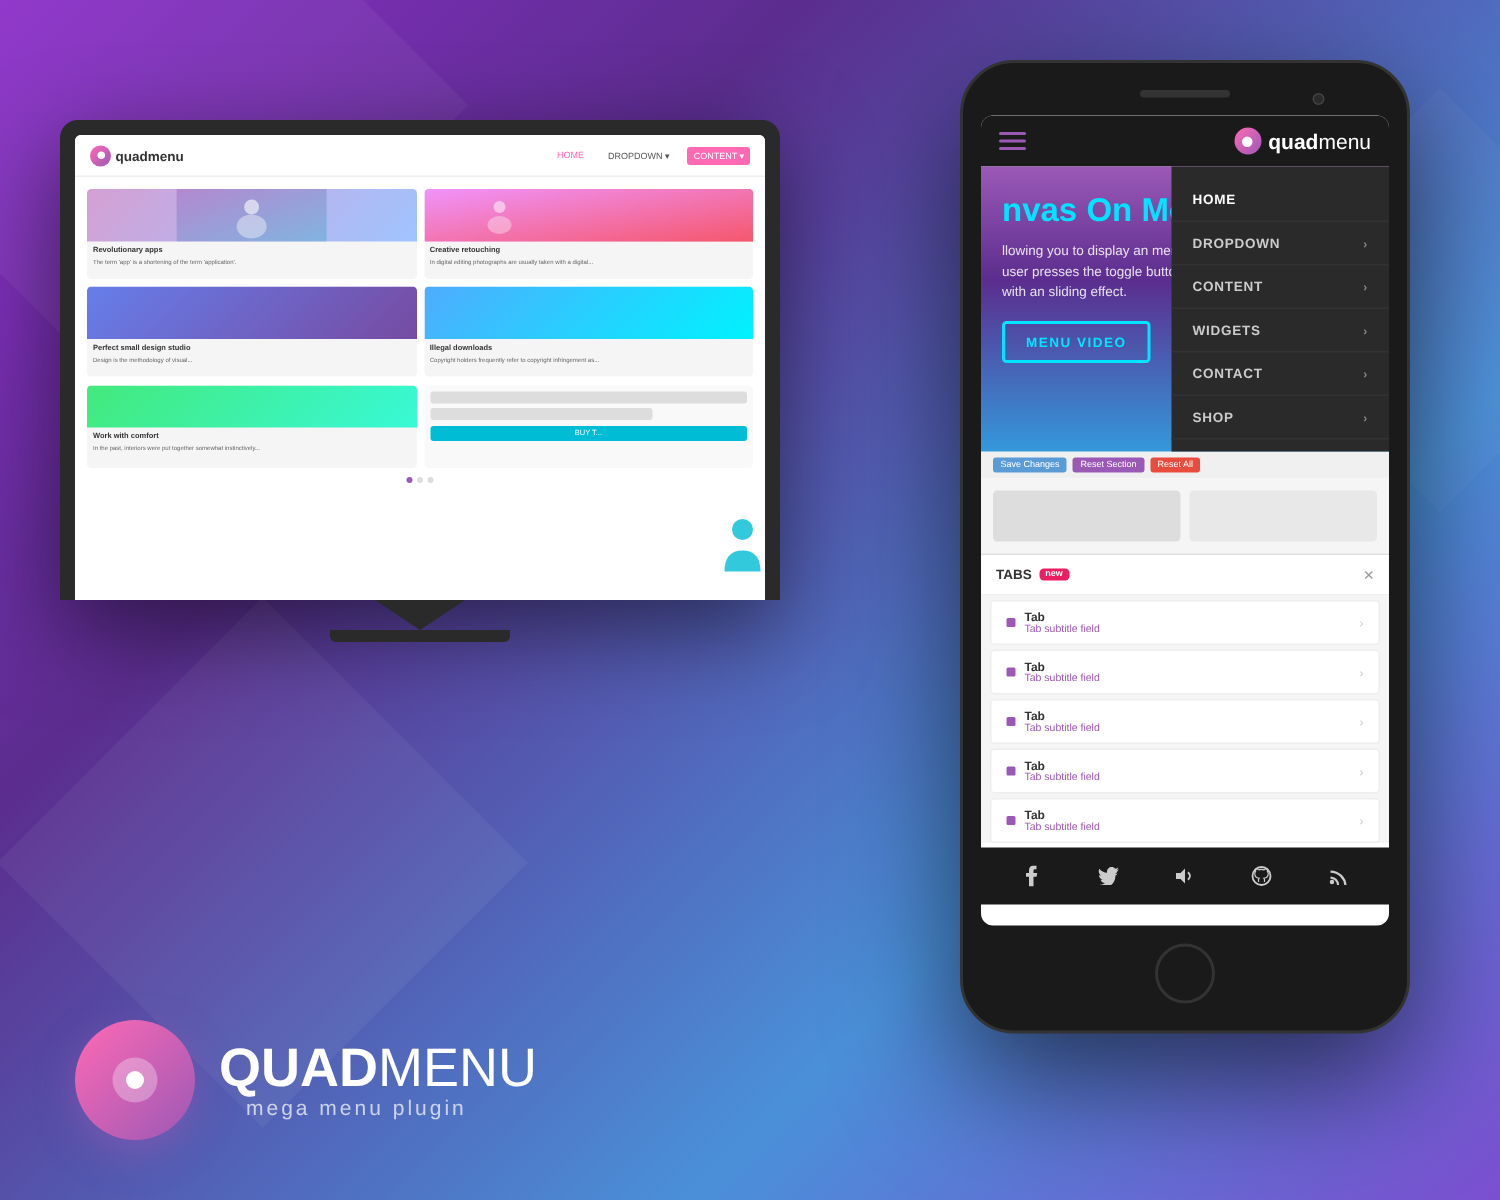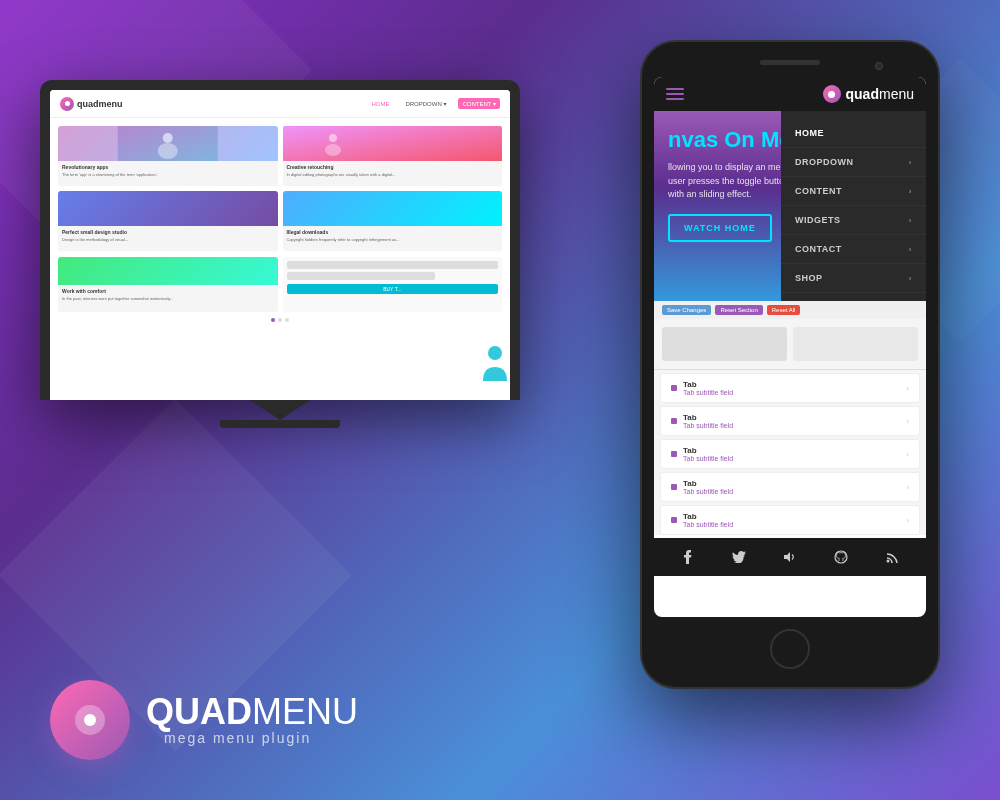--- a/index.html
+++ b/index.html
@@ -765,21 +765,21 @@
         </div>
       </div>
 
       <div style="display:flex; position:relative; height:190px;">
 
         <div class="phone-hero" style="flex:1;">
           <div class="phone-hero-title">
             <span>nvas On Mobile</span>
           </div>
           <div class="phone-hero-desc">llowing you to display an menu on mobile devices. hen the user presses the toggle button. a that takes max width of hen with an sliding effect.</div>
-          <button class="watch-video-btn">WATCH HOME</button>
+          <button class="watch-video-btn">MENU VIDEO</button>
         </div>
 
         <div class="phone-side-panel">
           <div class="side-panel-nav">
             <div class="side-nav-item active">
               <span>HOME</span>
             </div>
             <div class="side-nav-item">
               <span>DROPDOWN</span>
               <span class="chevron-down">›</span>
@@ -809,20 +809,27 @@
         <div style="background:#9B59B6; color:white; font-size:6px; padding:2px 5px; border-radius:2px;">Reset Section</div>
         <div style="background:#E74C3C; color:white; font-size:6px; padding:2px 5px; border-radius:2px;">Reset All</div>
       </div>
 
       <div style="background:#f5f5f5; padding:8px; display:flex; gap:6px; height:50px;">
         <div style="flex:1; background:#ddd; border-radius:3px;"></div>
         <div style="flex:1; background:#e8e8e8; border-radius:3px;"></div>
       </div>
 
       <div class="tabs-panel">
+        <div class="tabs-panel-header">
+          <div style="display:flex; align-items:center;">
+            <span class="tabs-label">TABS</span>
+            <span class="new-badge">new</span>
+          </div>
+          <span class="close-btn">×</span>
+        </div>
 
         <div class="tabs-list">
 
           <div class="tab-item">
             <div class="tab-item-content">
               <div class="tab-dot"></div>
               <div class="tab-info">
                 <div class="tab-title">Tab</div>
                 <div class="tab-subtitle">Tab subtitle field</div>
               </div>

